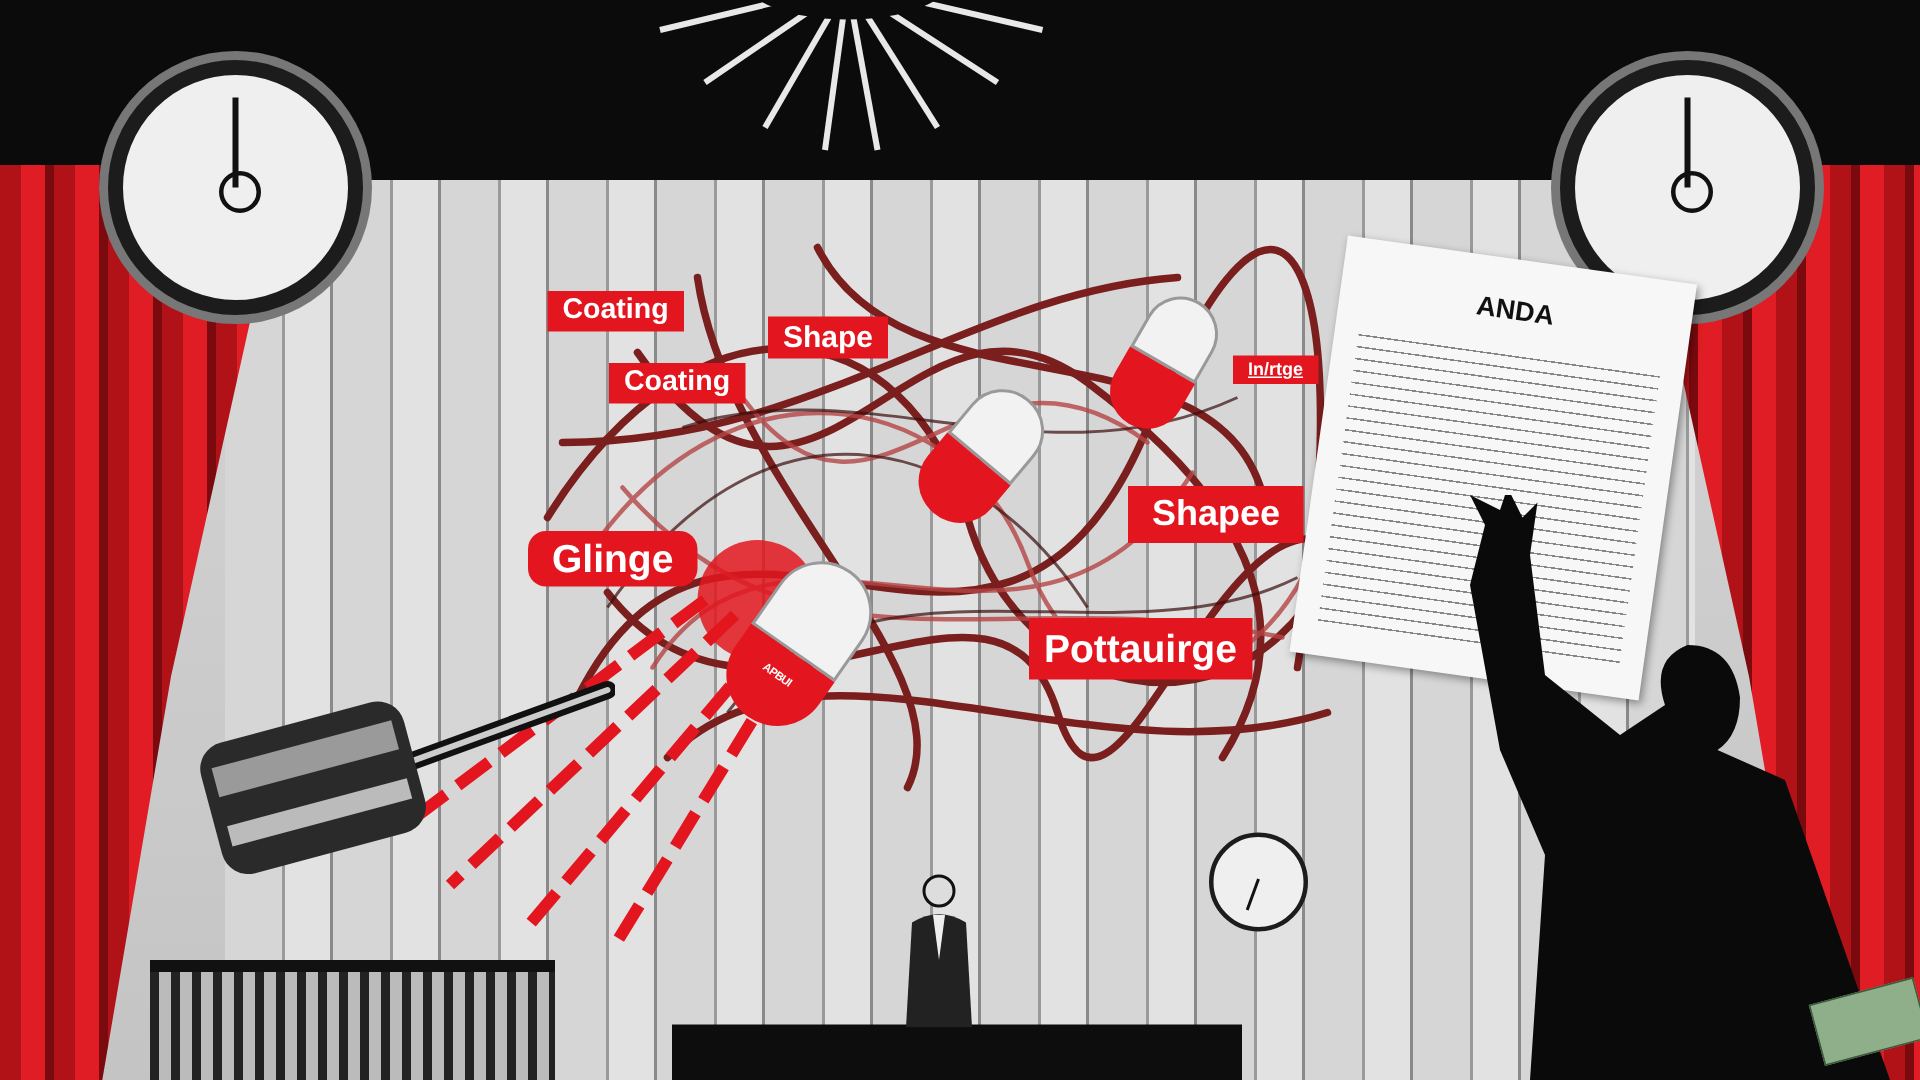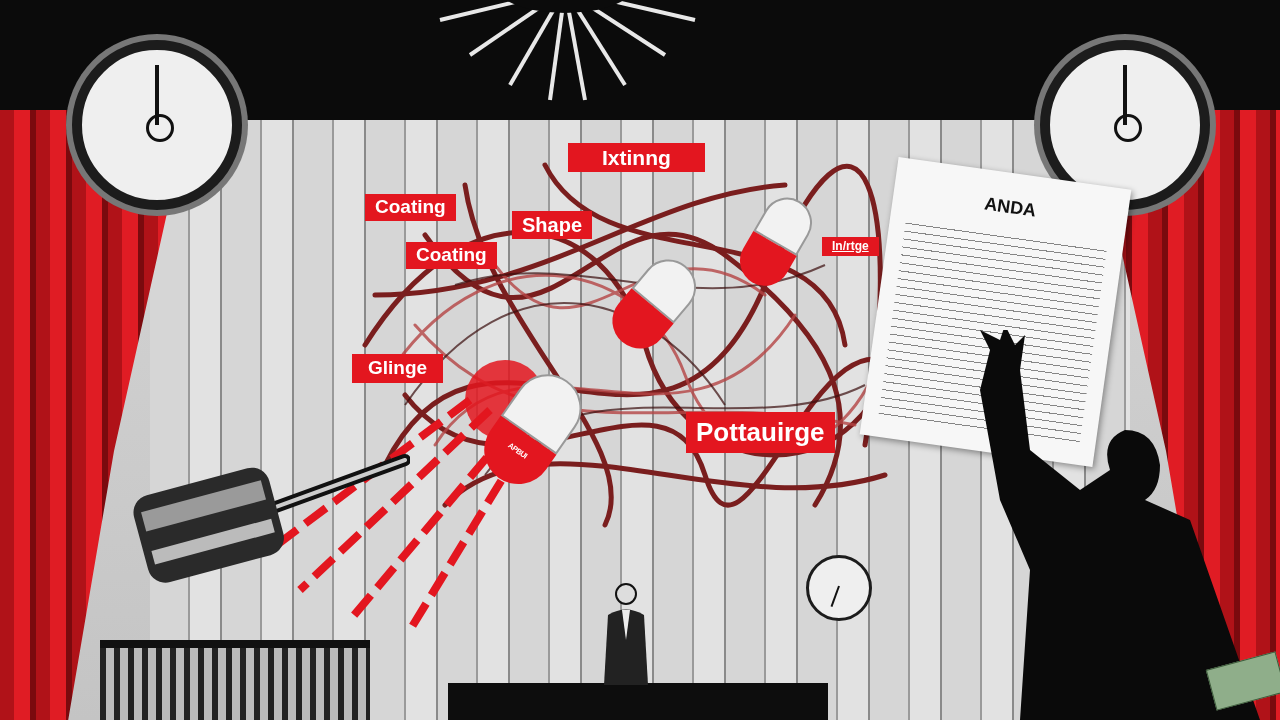--- a/index.html
+++ b/index.html
@@ -117,23 +117,23 @@
     <div style="height:50%;background:#e3161f;border-radius:0 0 27px 27px;"></div>
   </div>
   <div style="position:absolute;left:500px;top:370px;width:68px;height:115px;transform:rotate(35deg);">
     <div style="height:55%;background:#f2f2f2;border-radius:34px 34px 0 0;border:2px solid #999;"></div>
     <div style="height:45%;background:#e3161f;border-radius:0 0 34px 34px;color:#fff;font-size:11px;font-weight:bold;text-align:center;padding-top:14px;box-sizing:border-box;">ᴬᴾᴮᵁᴵ</div>
   </div>
 
   <div class="label" style="left:365px;top:194px;font-size:19px;">Coating</div>
   <div class="label" style="left:406px;top:242px;font-size:19px;">Coating</div>
   <div class="label" style="left:512px;top:211px;font-size:20px;">Shape</div>
-  <div class="label" style="left:568px;top:143px;font-size:21px;padding:3px 34px;">Ɩxtinng</div>
   <div class="label" style="left:822px;top:237px;font-size:12px;text-decoration:underline;">In/rtge</div>
-  <div class="label" style="left:352px;top:354px;font-size:19px;padding:4px 16px;">Glinge</div>
+  <div class="label" style="left:352px;top:354px;font-size:26px;padding:4px 16px;border-radius:12px;">Glinge</div>
+  <div class="label" style="left:752px;top:324px;font-size:24px;padding:6px 16px;">Shapee</div>
   <div class="label" style="left:686px;top:412px;font-size:26px;padding:6px 10px;">Pottauirge</div>
 
   <div class="document">
     <div class="title">ANDA</div>
     <div class="lines"></div>
   </div>
 
   <svg class="gavel" viewBox="0 0 280 200">
     <line x1="110" y1="80" x2="275" y2="20" stroke="#111" stroke-width="12" stroke-linecap="round"></line>
     <line x1="110" y1="80" x2="275" y2="20" stroke="#ccc" stroke-width="4" stroke-linecap="round"></line>

